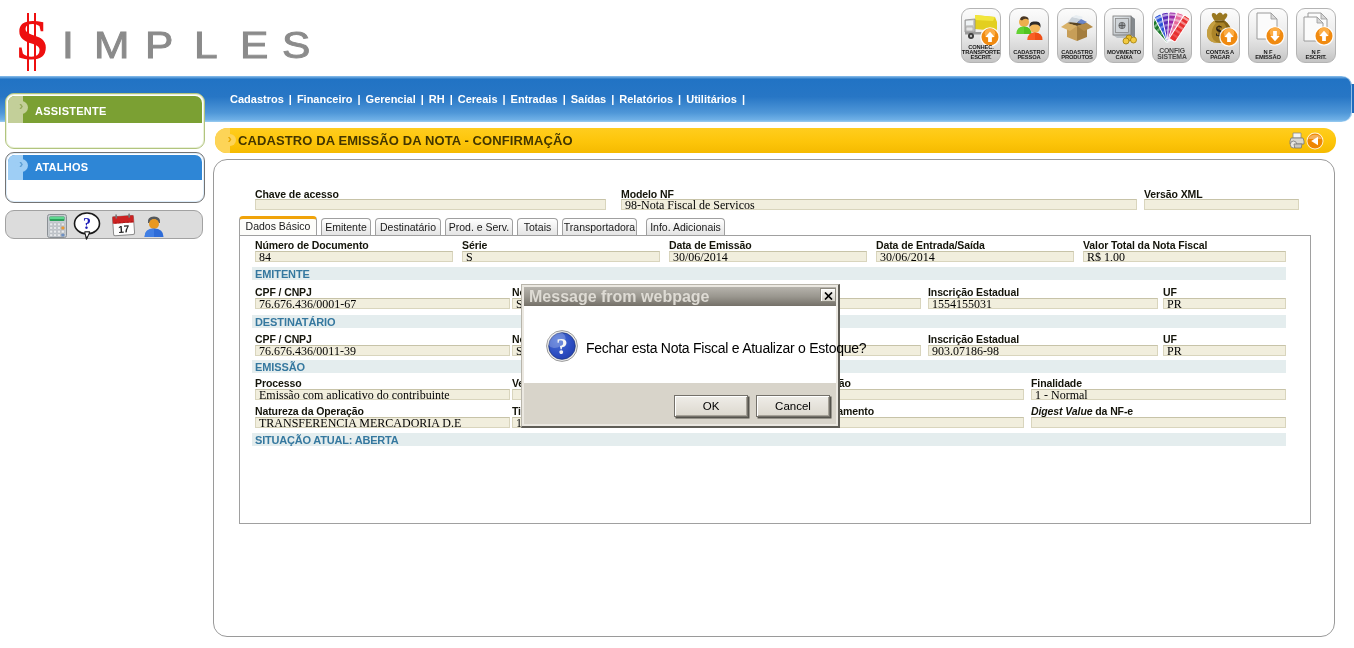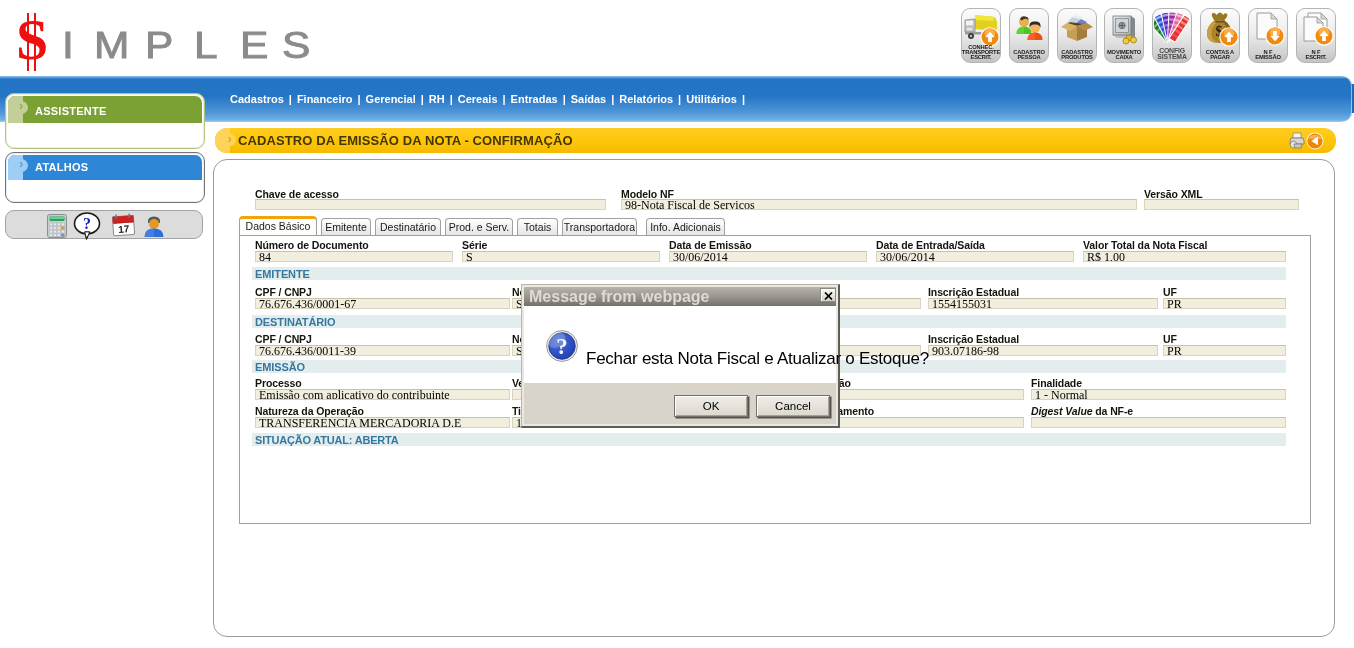--- a/index.html
+++ b/index.html
@@ -103,21 +103,21 @@
 .dlg-x { position:absolute; right:2px; top:2.5px; width:16px; height:14px;
   background:linear-gradient(180deg,#fbfaf7,#d5d2c9); border:1px solid #8c897f;
   box-shadow:inset 1px 1px 0 #fff; font-size:10px; font-weight:bold; color:#111;
   text-align:center; line-height:13px; }
 .dlg-body { position:absolute; left:2px; right:2px; top:21px; height:80px; background:#fff; }
 .dlg-foot { position:absolute; left:2px; right:2px; bottom:2px; height:41px; background:#d8d4ca; }
 .dlg-btn { position:absolute; top:110px; width:74px; height:22px; z-index:22;
   background:linear-gradient(180deg,#efede8,#dcd8ce); border:1px solid #74716a;
   box-shadow:inset 1px 1px 0 #ffffff, inset -1px -1px 0 #a6a298, 1.5px 1.5px 0 #55534c;
   font-size:11.5px; color:#000; text-align:center; line-height:20px; }
-.dlg-msg { position:absolute; left:64px; top:55px; font-size:17px; letter-spacing:-0.25px; color:#000; white-space:nowrap;margin-top:9px; }
+.dlg-msg { position:absolute; left:64px; top:55px; font-size:14px; letter-spacing:-0.25px; color:#000; white-space:nowrap; }
 </style>
 </head>
 <body>
 <div id="page">
 
   <div class="logo-s">
     <span class="glyph">S</span>
     <span class="bar" style="left:11px;"></span>
     <span class="bar" style="left:18px;"></span>
   </div>

